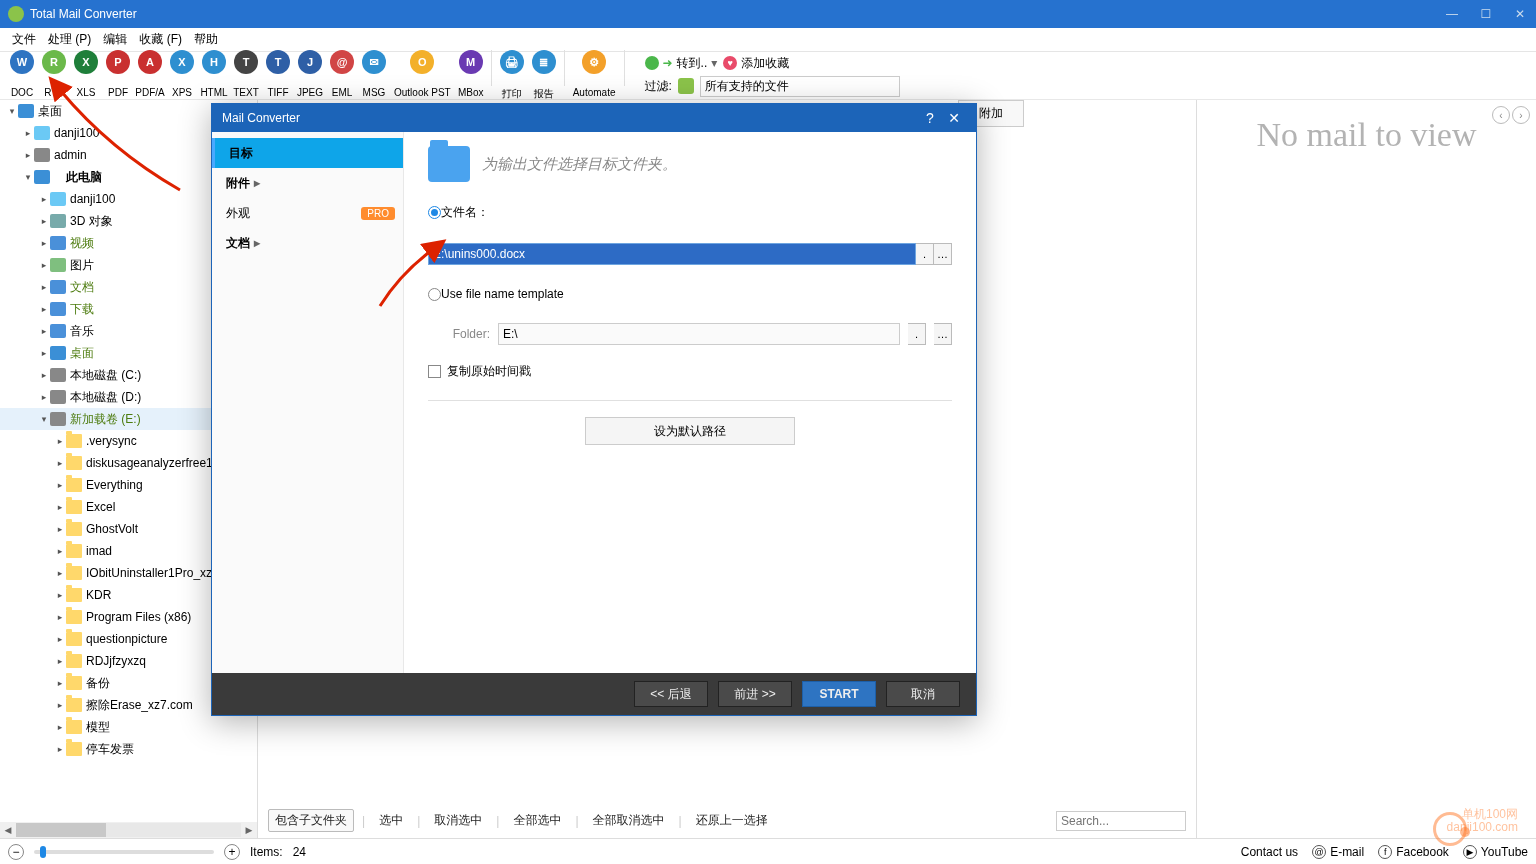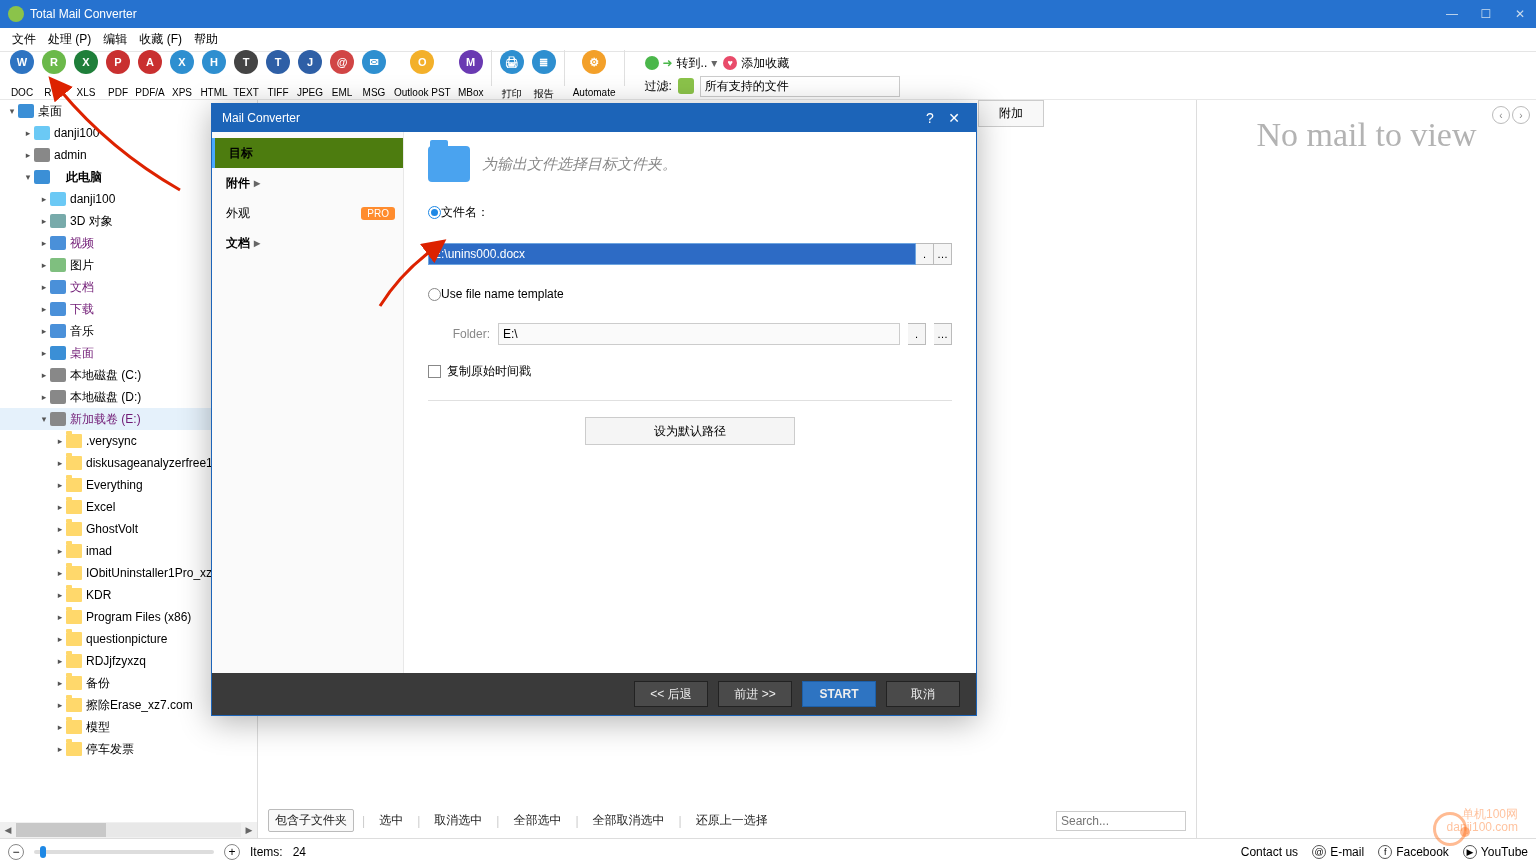--- a/index.html
+++ b/index.html
@@ -21,27 +21,27 @@
 .filter-pill{display:inline-flex;align-items:center;gap:4px;font-size:12px;cursor:pointer}
 .filter-pill .dot{width:14px;height:14px;border-radius:50%;display:inline-block}
 .filter-input{border:1px solid #ccc;height:21px;width:200px;padding:0 4px}
 .main{display:flex;height:calc(100% - 28px - 24px - 48px - 26px)}
 .tree{width:258px;border-right:1px solid #ddd;overflow:auto;background:#fff;position:relative}
 .tree-item{display:flex;align-items:center;height:22px;cursor:pointer;white-space:nowrap}
 .tree-item.sel{background:#e5f1fb}
 .tree-item .tw{width:12px;text-align:center;font-size:9px;color:#555}
 .tree-item .icon{width:16px;height:14px;margin-right:4px;display:inline-block}
 .tree-item .label{color:#000}
-.tree-item .label.blue{color:#701a75}
+.tree-item .label.blue{color:#4d7c0f}
 .tree-hscroll{position:absolute;bottom:0;left:0;right:0;height:16px;background:#f0f0f0;display:flex;align-items:center}
 .tree-hscroll .arrow{width:16px;text-align:center;color:#666;font-size:9px}
 .tree-hscroll .track{flex:1;background:#e8e8e8;height:14px;position:relative}
 .tree-hscroll .thumb{position:absolute;left:0;width:90px;height:14px;background:#c8c8c8}
 .center{flex:1;position:relative;background:#fff}
-.center-tabs{position:absolute;top:0;left:720px;display:flex}
+.center-tabs{position:absolute;top:0;left:700px;display:flex}
 .center-tab{padding:4px 20px;border:1px solid #ccc;background:#f8f8f8;cursor:pointer}
 .center-actions{position:absolute;bottom:6px;left:10px;right:10px;display:flex;align-items:center;gap:8px}
 .center-actions .act{padding:2px 6px;cursor:pointer;color:#222}
 .center-actions .act.first{border:1px solid #bbb;border-radius:2px;background:#f9f9f9}
 .center-actions .search{margin-left:auto;border:1px solid #ccc;width:130px;height:20px;padding:0 4px;color:#999}
 .right{width:340px;border-left:1px solid #ddd;background:#fff;position:relative;padding:10px}
 .right .nomail{color:#b3b3b3;font-size:34px;font-family:Georgia,serif;text-align:center;margin-top:6px}
 .right .nav{position:absolute;top:6px;right:6px;display:flex;gap:2px}
 .right .nav .circ{width:18px;height:18px;border:1px solid #bbb;border-radius:50%;display:flex;align-items:center;justify-content:center;font-size:10px;color:#888;cursor:pointer}
 .statusbar{height:26px;border-top:1px solid #ddd;display:flex;align-items:center;padding:0 8px;gap:10px;background:#fff}
@@ -52,21 +52,21 @@
 .statusbar .lk{display:flex;align-items:center;gap:4px;cursor:pointer}
 .statusbar .lk .ci{width:14px;height:14px;border:1px solid #555;border-radius:50%;display:flex;align-items:center;justify-content:center;font-size:9px}
 
 .dialog{position:absolute;left:211px;top:103px;width:766px;height:613px;background:#fff;border:1px solid #1c64b8;box-shadow:0 6px 30px rgba(0,0,0,.3);display:flex;flex-direction:column;z-index:20}
 .dlg-title{height:28px;background:#1c64b8;color:#fff;display:flex;align-items:center;padding:0 10px}
 .dlg-title .t{flex:1;font-size:12px}
 .dlg-title .b{width:24px;text-align:center;cursor:pointer;font-size:14px}
 .dlg-body{flex:1;display:flex;min-height:0}
 .dlg-side{width:192px;background:#fafafa;border-right:1px solid #e8e8e8;padding-top:6px}
 .dlg-side .item{height:30px;display:flex;align-items:center;padding:0 14px;cursor:pointer;position:relative}
-.dlg-side .item.sel{background:#4d7c0f;border-left:3px solid #49a9ff;font-weight:bold}
+.dlg-side .item.sel{background:#0ea5e9;border-left:3px solid #49a9ff;font-weight:bold}
 .dlg-side .item .chev{margin-left:4px;color:#666}
 .dlg-side .item .pro{position:absolute;right:8px;background:#ff8c2e;color:#fff;font-size:10px;padding:1px 6px;border-radius:3px}
 .dlg-main{flex:1;padding:14px 24px;position:relative}
 .dlg-head{display:flex;align-items:center;gap:12px;margin-bottom:18px}
 .dlg-head .foldericon{width:42px;height:36px;background:#4aa3ef;border-radius:4px;position:relative}
 .dlg-head .foldericon::before{content:"";position:absolute;top:-6px;left:2px;width:18px;height:8px;background:#4aa3ef;border-radius:2px 2px 0 0}
 .dlg-head .htxt{color:#888;font-size:15px;font-family:Georgia,serif;font-style:italic}
 .radio-row{display:flex;align-items:center;margin:22px 0}
 .radio{width:13px;height:13px;border:1px solid #1e88e5;border-radius:50%;display:inline-flex;align-items:center;justify-content:center}
 .radio.checked::after{content:"";width:7px;height:7px;background:#1e88e5;border-radius:50%}

